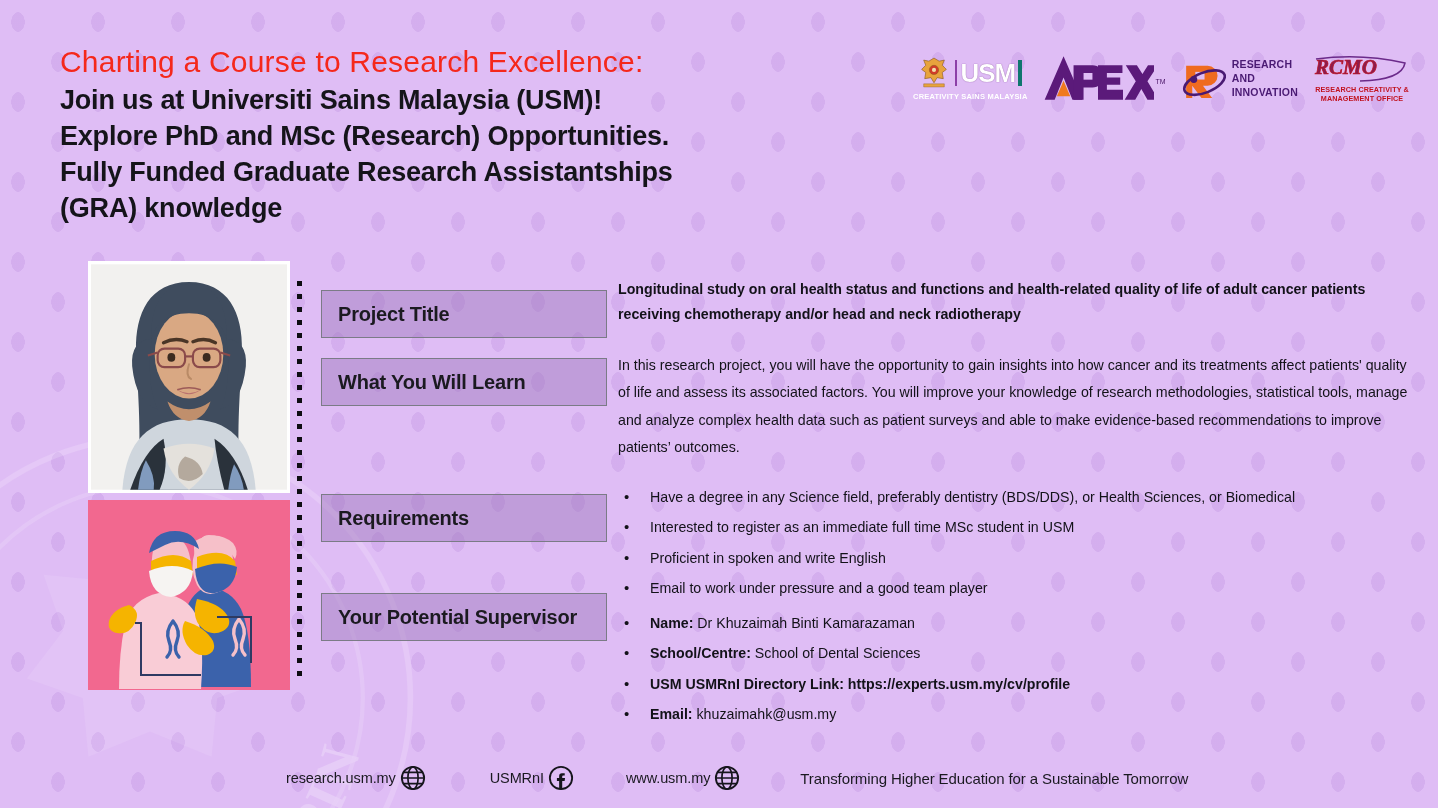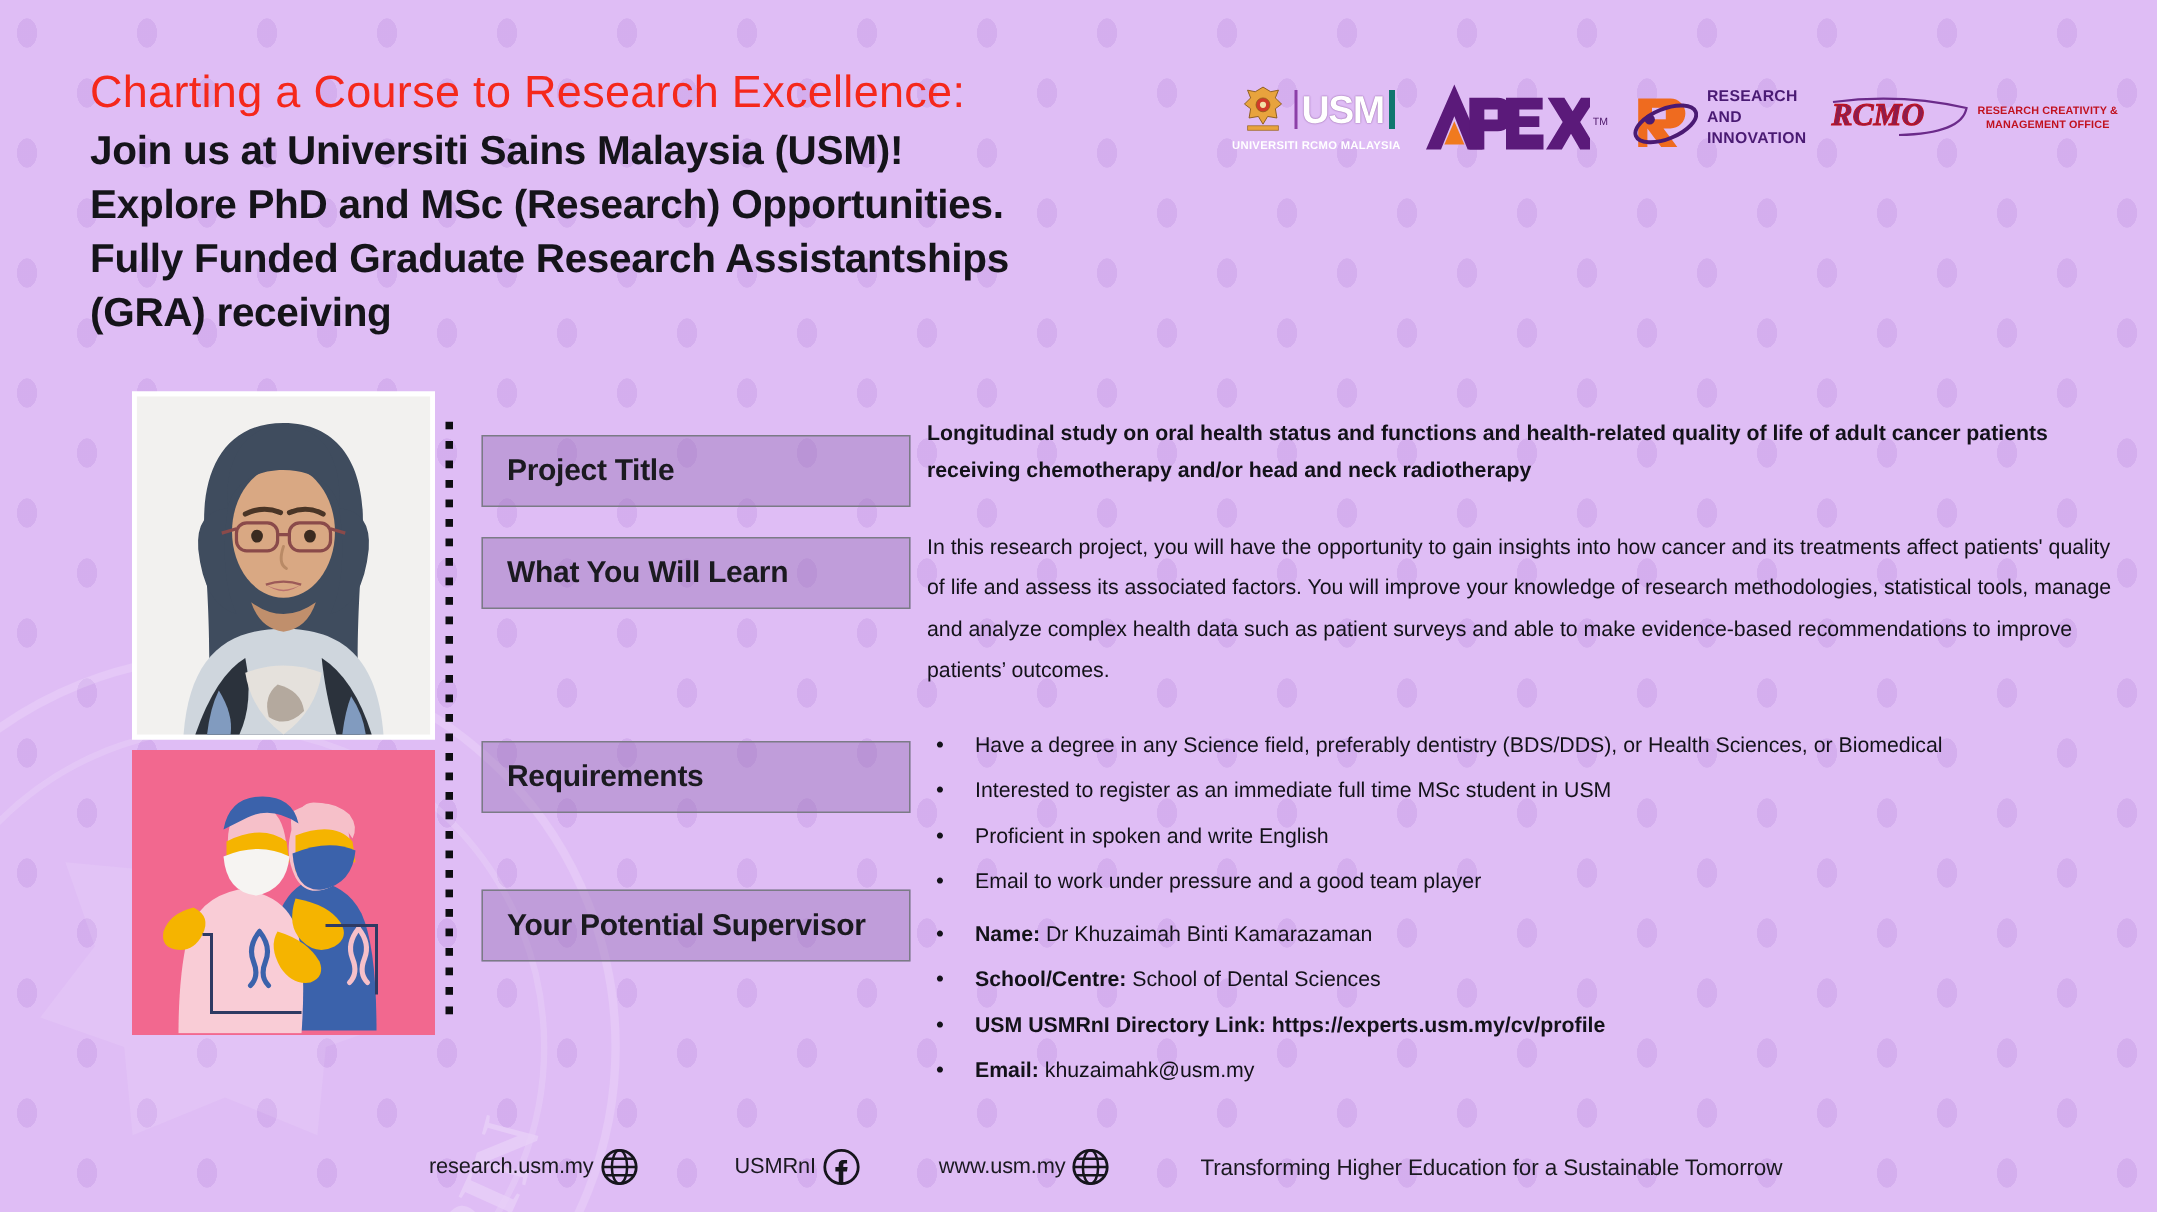--- a/index.html
+++ b/index.html
@@ -95,21 +95,21 @@
 
   
   .apex { position: relative; display: flex; align-items: flex-end; }
   .apex-tm { font-size: 7px; color: #4b1668; margin-left: 2px; margin-bottom: 18px; }
 
   
   .ri { display: flex; align-items: center; gap: 6px; }
   .ri-text { font-size: 10.5px; font-weight: bold; color: #4a1a73; line-height: 1.35; letter-spacing: 0.2px; }
 
   
-  .rcmo { display: flex; flex-direction: row; align-items: center; }
+  .rcmo { display: flex; flex-direction: column; align-items: center; }
   .rcmo-sub {
     font-size: 7.2px; font-weight: bold; color: #c1121f;
     text-align: center; line-height: 1.2; margin-top: 1px; letter-spacing: 0.1px;
   }
 
   
   .photo-portrait {
     position: absolute; left: 88px; top: 261px;
     width: 202px; height: 232px;
     background: #ffffff;
@@ -223,37 +223,37 @@
       <path d="M200 90 l34 26 42 -4 -14 40 26 34 -40 14 -4 42 -44 -18 -44 18 -4 -42 -40 -14 26 -34 -14 -40 42 4z" fill="#ffffff" opacity="0.30"></path>
     </svg>
   </div>
 
   <div class="header">
     <div class="h-red">Charting a Course to Research Excellence:</div>
     <div class="h-black">
       <div>Join us at Universiti Sains Malaysia (USM)!</div>
       <div>Explore PhD and MSc (Research) Opportunities.</div>
       <div>Fully Funded Graduate Research Assistantships</div>
-      <div>(GRA) receiving</div>
+      <div>(GRA) knowledge</div>
     </div>
   </div>
 
   <div class="logos">
 
     <div class="logo-box usm-logo">
       <div class="usm-row">
         <svg class="usm-crest" viewBox="0 0 60 66" xmlns="http://www.w3.org/2000/svg">
           <path d="M30 4 L20 10 L10 8 L14 18 L6 26 L14 32 L12 44 L24 42 L30 52 L36 42 L48 44 L46 32 L54 26 L46 18 L50 8 L40 10 Z" fill="#e8a33d" stroke="#8a5a1a" stroke-width="1.2"></path>
           <circle cx="30" cy="27" r="9" fill="#d13b2a" stroke="#8a5a1a" stroke-width="1"></circle>
           <circle cx="30" cy="27" r="4" fill="#f3e0a8"></circle>
           <path d="M10 54 h40 v6 H10z" fill="#e8a33d" stroke="#8a5a1a" stroke-width="0.8"></path>
         </svg>
         <div class="usm-word">USM</div>
       </div>
-      <div class="usm-sub">UNIVERSITI RCMO MALAYSIA</div>
+      <div class="usm-sub">CREATIVITY SAINS MALAYSIA</div>
     </div>
 
     <div class="logo-box apex">
       <svg width="112" height="50" viewBox="0 0 200 90" xmlns="http://www.w3.org/2000/svg">
         <path d="M38 6 L72 84 H54 L38 44 L22 84 H4 Z" fill="#5b1a7a"></path>
         <path d="M38 50 L50 78 H26 Z" fill="#f07a1e"></path>
         <path d="M56 22 h34 a20 20 0 0 1 0 40 h-16 v22 H56 Z" fill="#5b1a7a"></path>
         <rect x="74" y="36" width="16" height="12" fill="#dfbdf5"></rect>
         <path d="M100 22 h44 v14 h-28 v8 h24 v13 h-24 v9 h29 v18 h-45 Z" fill="#5b1a7a"></path>
         <path d="M150 22 h20 l10 16 10 -16 h18 l-19 29 20 33 h-20 l-11 -19 -11 19 h-19 l20 -33 Z" fill="#5b1a7a"></path>

